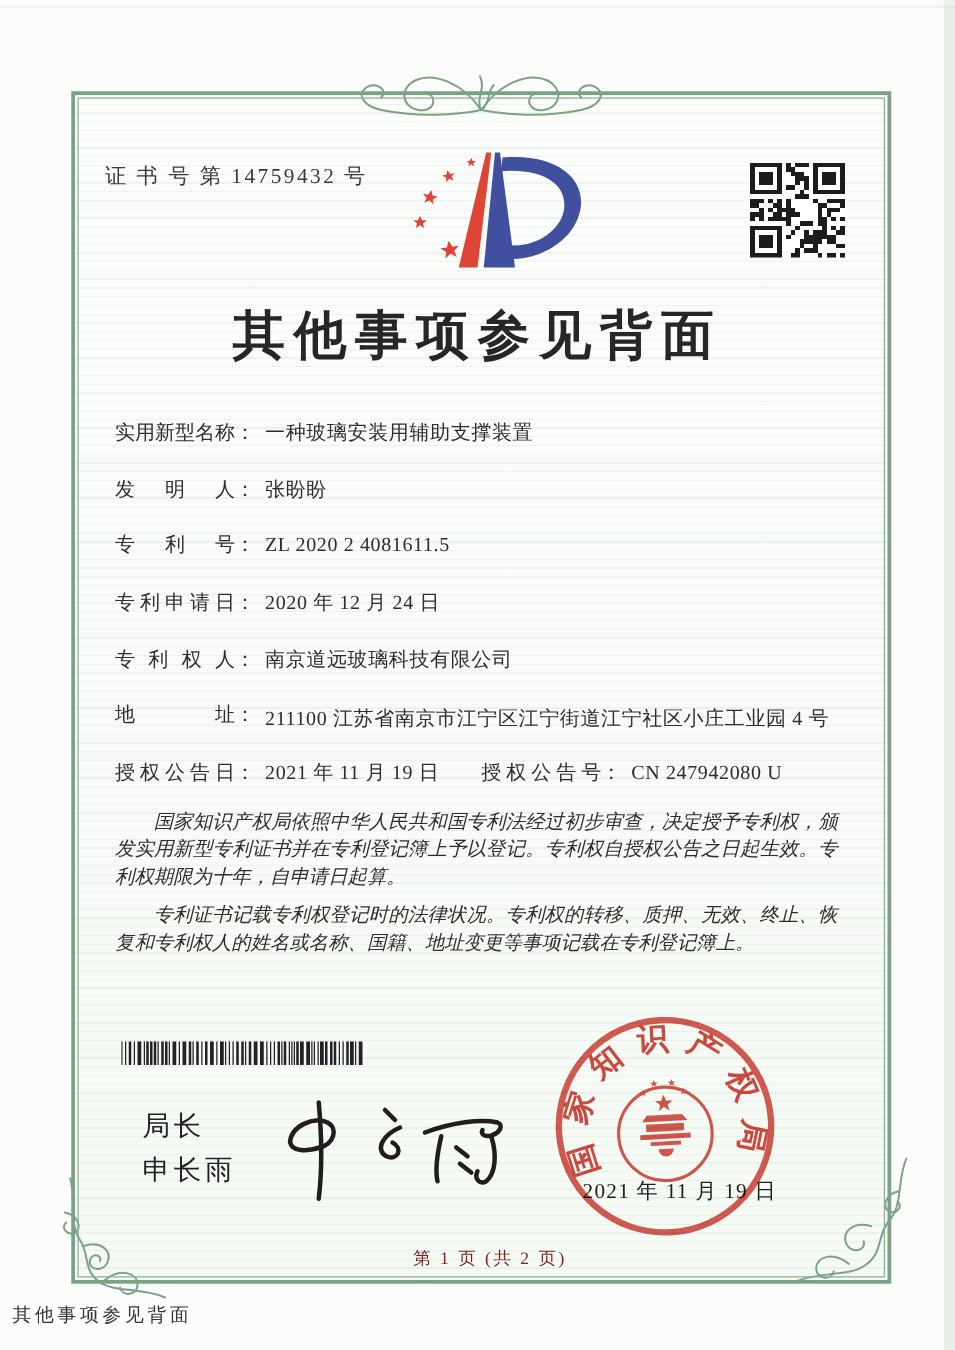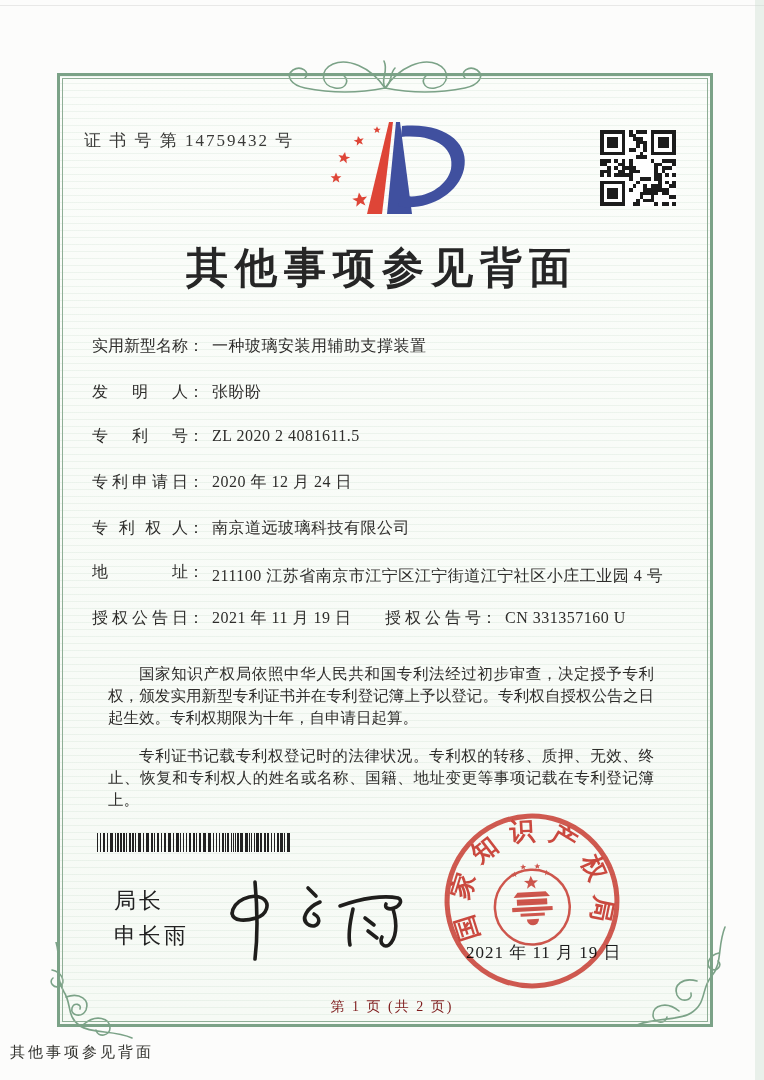--- a/index.html
+++ b/index.html
@@ -32,21 +32,21 @@
   .row{left:92px;font-size:16px;white-space:nowrap;}
   .flabel{display:inline-block;width:96px;text-align:justify;text-align-last:justify;
           text-justify:inter-ideograph;vertical-align:top;}
   .fcolon{margin-right:8px;}
   .fvalue{letter-spacing:.5px;}
   .fvalue.wrap{display:inline-block;white-space:normal;width:470px;vertical-align:top;line-height:28px;}
   .grant2{position:absolute;left:293px;top:0;}
 
   .paras{left:92px;top:647px;width:578px;font-size:15.5px;line-height:22px;
          text-align:justify;text-justify:inter-ideograph;}
-  .paras p{margin:16px;text-indent:2em;}
+  .paras p{margin:0;text-indent:2em;font-style:italic;}
   .paras p + p{margin-top:9px;}
 
   .who{left:114px;font-size:22px;letter-spacing:3px;color:#222;}
   .seal-date{left:466px;top:941px;font-size:17px;letter-spacing:1px;color:#1d1d1d;z-index:1;}
   .seal-svg{left:441px;top:810px;mix-blend-mode:multiply;opacity:.92;transform:rotate(-3deg);z-index:2;}
   .page-info{left:0;top:998px;width:100%;text-align:center;font-size:14px;letter-spacing:2px;color:#7f1d1d;padding-left:10px;}
   .back-note{left:0;top:1043px;width:100%;text-align:left;font-size:15px;letter-spacing:3px;color:#33332f;padding-left:10px;}
   svg{display:block;}
   .qr{shape-rendering:crispEdges;}
 </style>
@@ -237,21 +237,21 @@
 </div>
 <div class="abs row" style="top:518px">
   <span class="flabel">专利权人</span><span class="fcolon">：</span><span class="fvalue">南京道远玻璃科技有限公司</span>
 </div>
 <div class="abs row" style="top:562px">
   <span class="flabel">地址</span><span class="fcolon">：</span><span class="fvalue wrap">211100 江苏省南京市江宁区江宁街道江宁社区小庄工业园 4 号</span>
 </div>
 <div class="abs row" style="top:608px;width:600px">
   <span class="flabel">授权公告日</span><span class="fcolon">：</span><span class="fvalue">2021 年 11 月 19 日</span>
   <span class="grant2">
-    <span class="flabel">授权公告号</span><span class="fcolon">：</span><span class="fvalue">CN 331357160 U</span>
+    <span class="flabel">授权公告号</span><span class="fcolon">：</span><span class="fvalue">CN 247942080 U</span>
   </span>
 </div>
 
 <div class="abs paras">
   <p>国家知识产权局依照中华人民共和国专利法经过初步审查，决定授予专利权，颁发实用新型专利证书并在专利登记簿上予以登记。专利权自授权公告之日起生效。专利权期限为十年，自申请日起算。</p>
   <p>专利证书记载专利权登记时的法律状况。专利权的转移、质押、无效、终止、恢复和专利权人的姓名或名称、国籍、地址变更等事项记载在专利登记簿上。</p>
 </div>
 
 <svg class="abs" style="left:97px;top:833px;" width="194" height="19" viewBox="0 0 194 19" preserveAspectRatio="none">
   <g id="barcode-bars" fill="#222">

